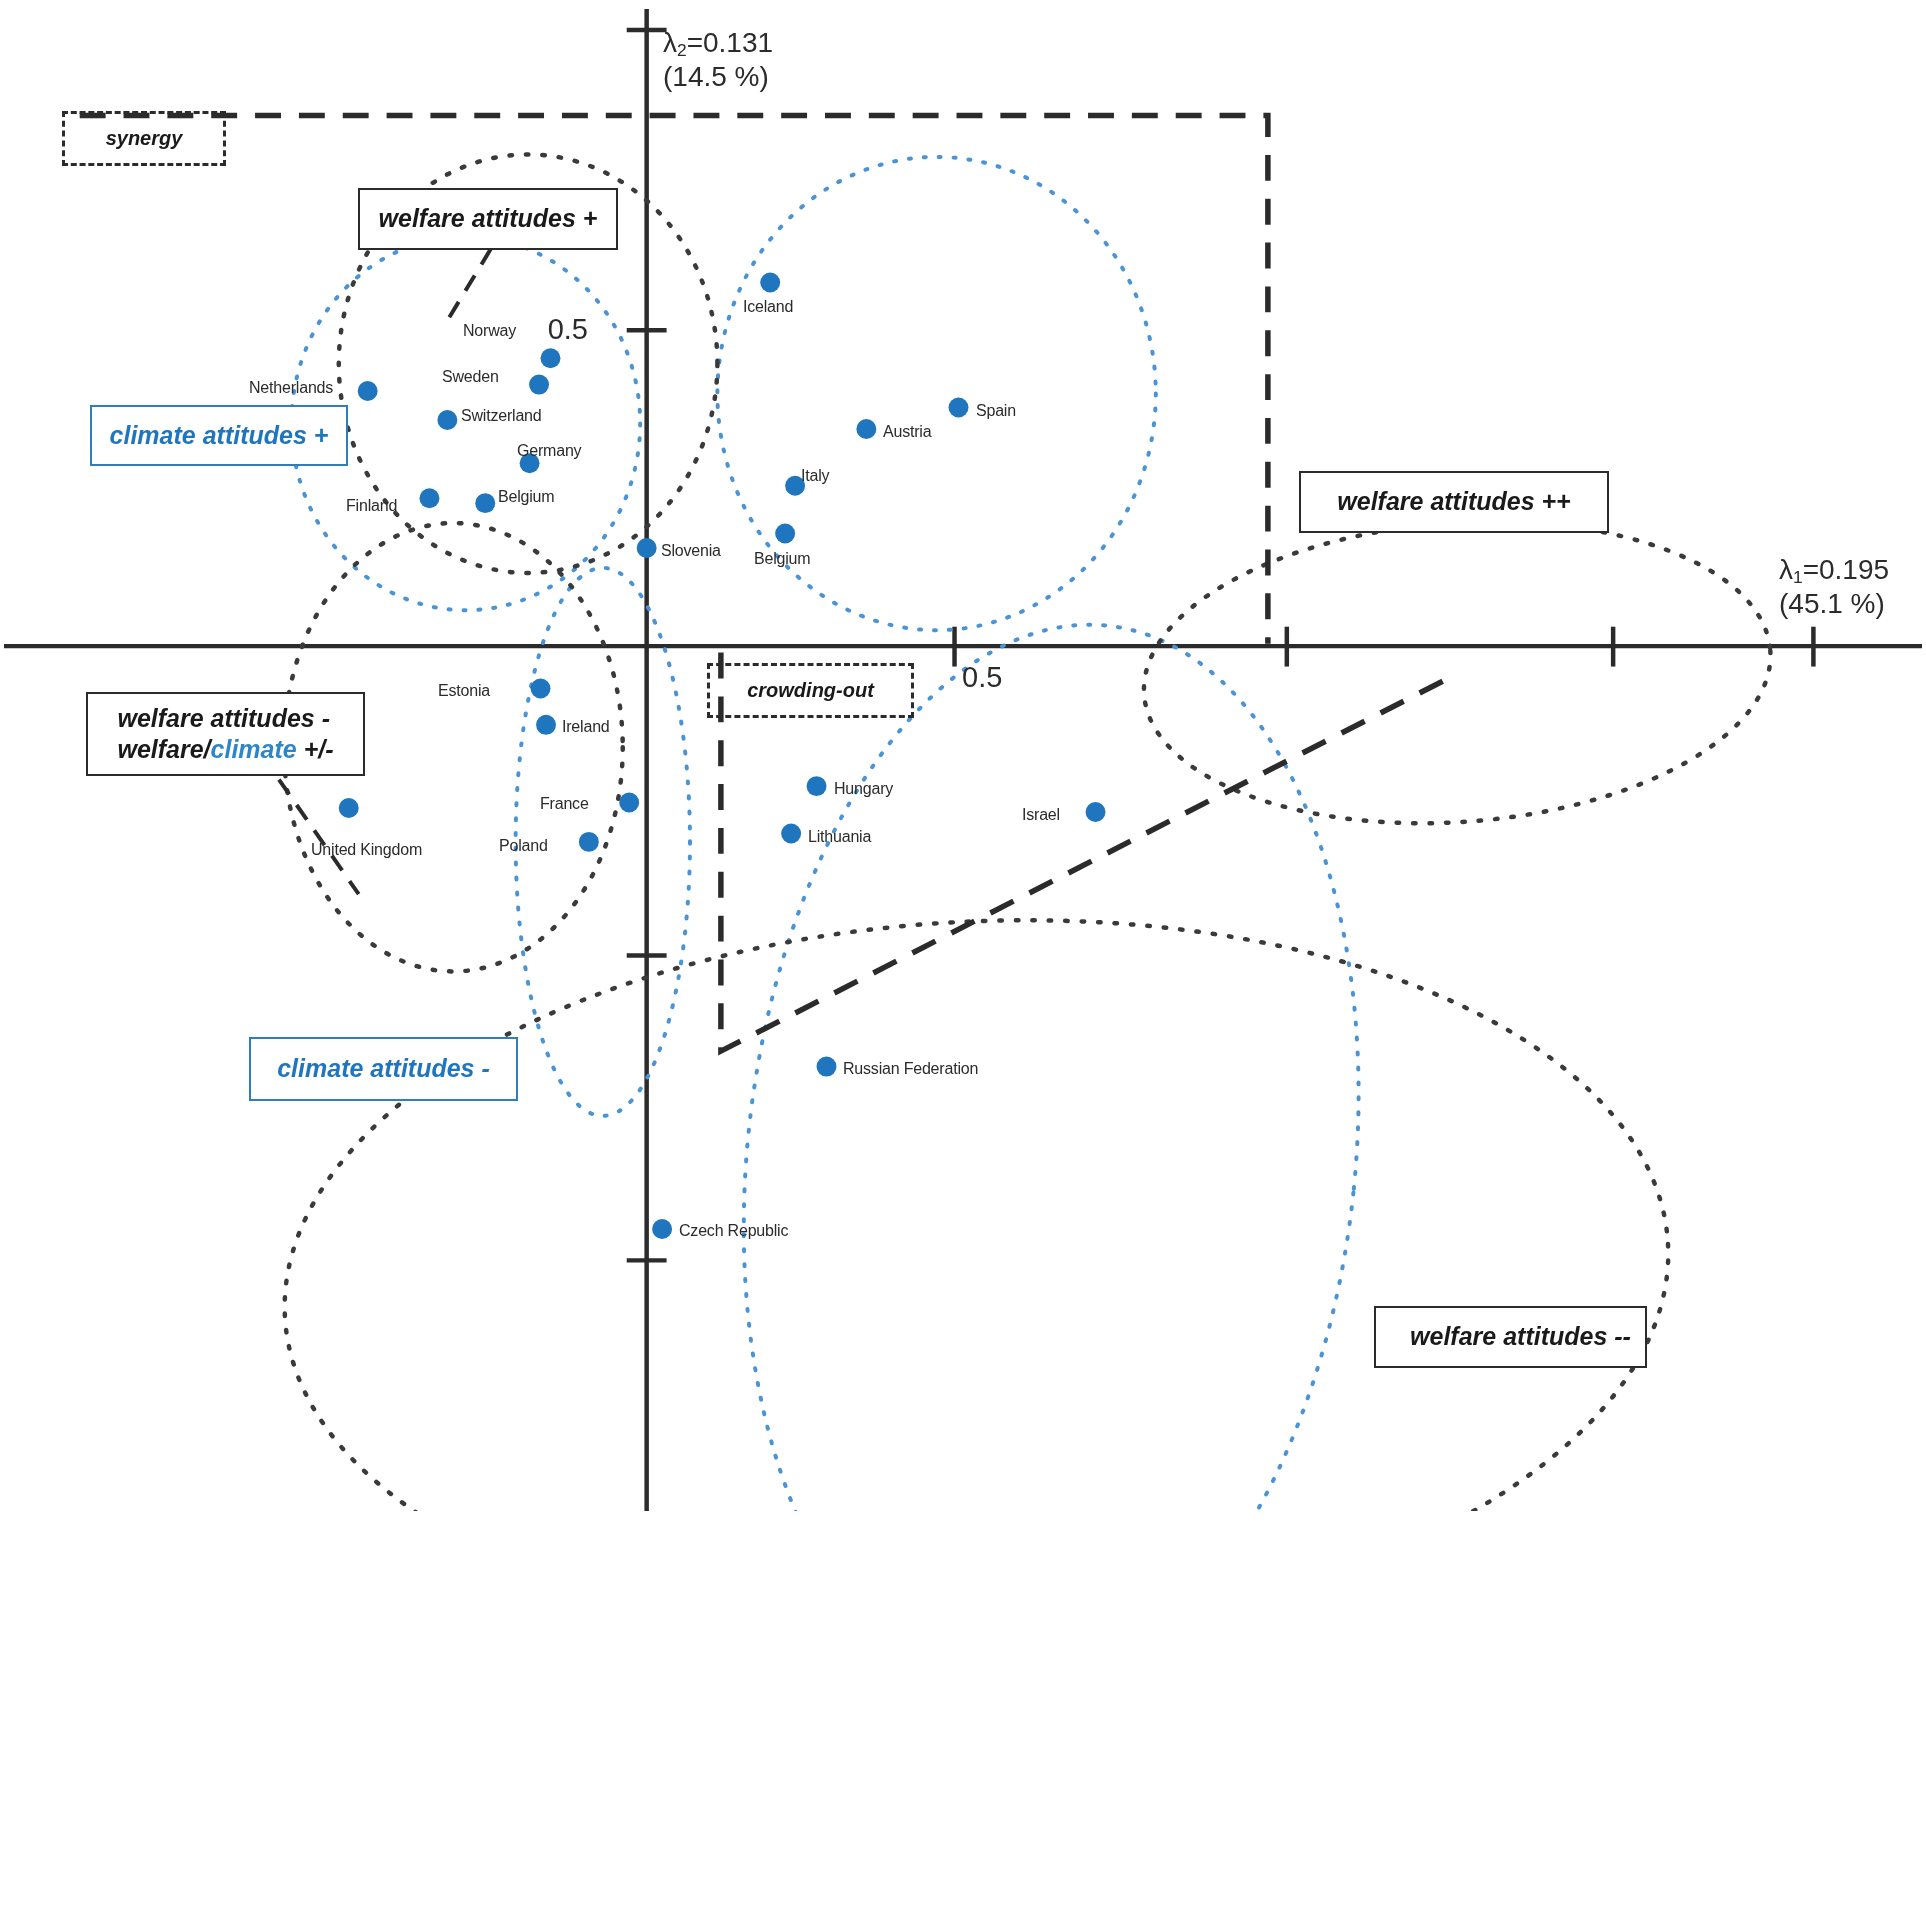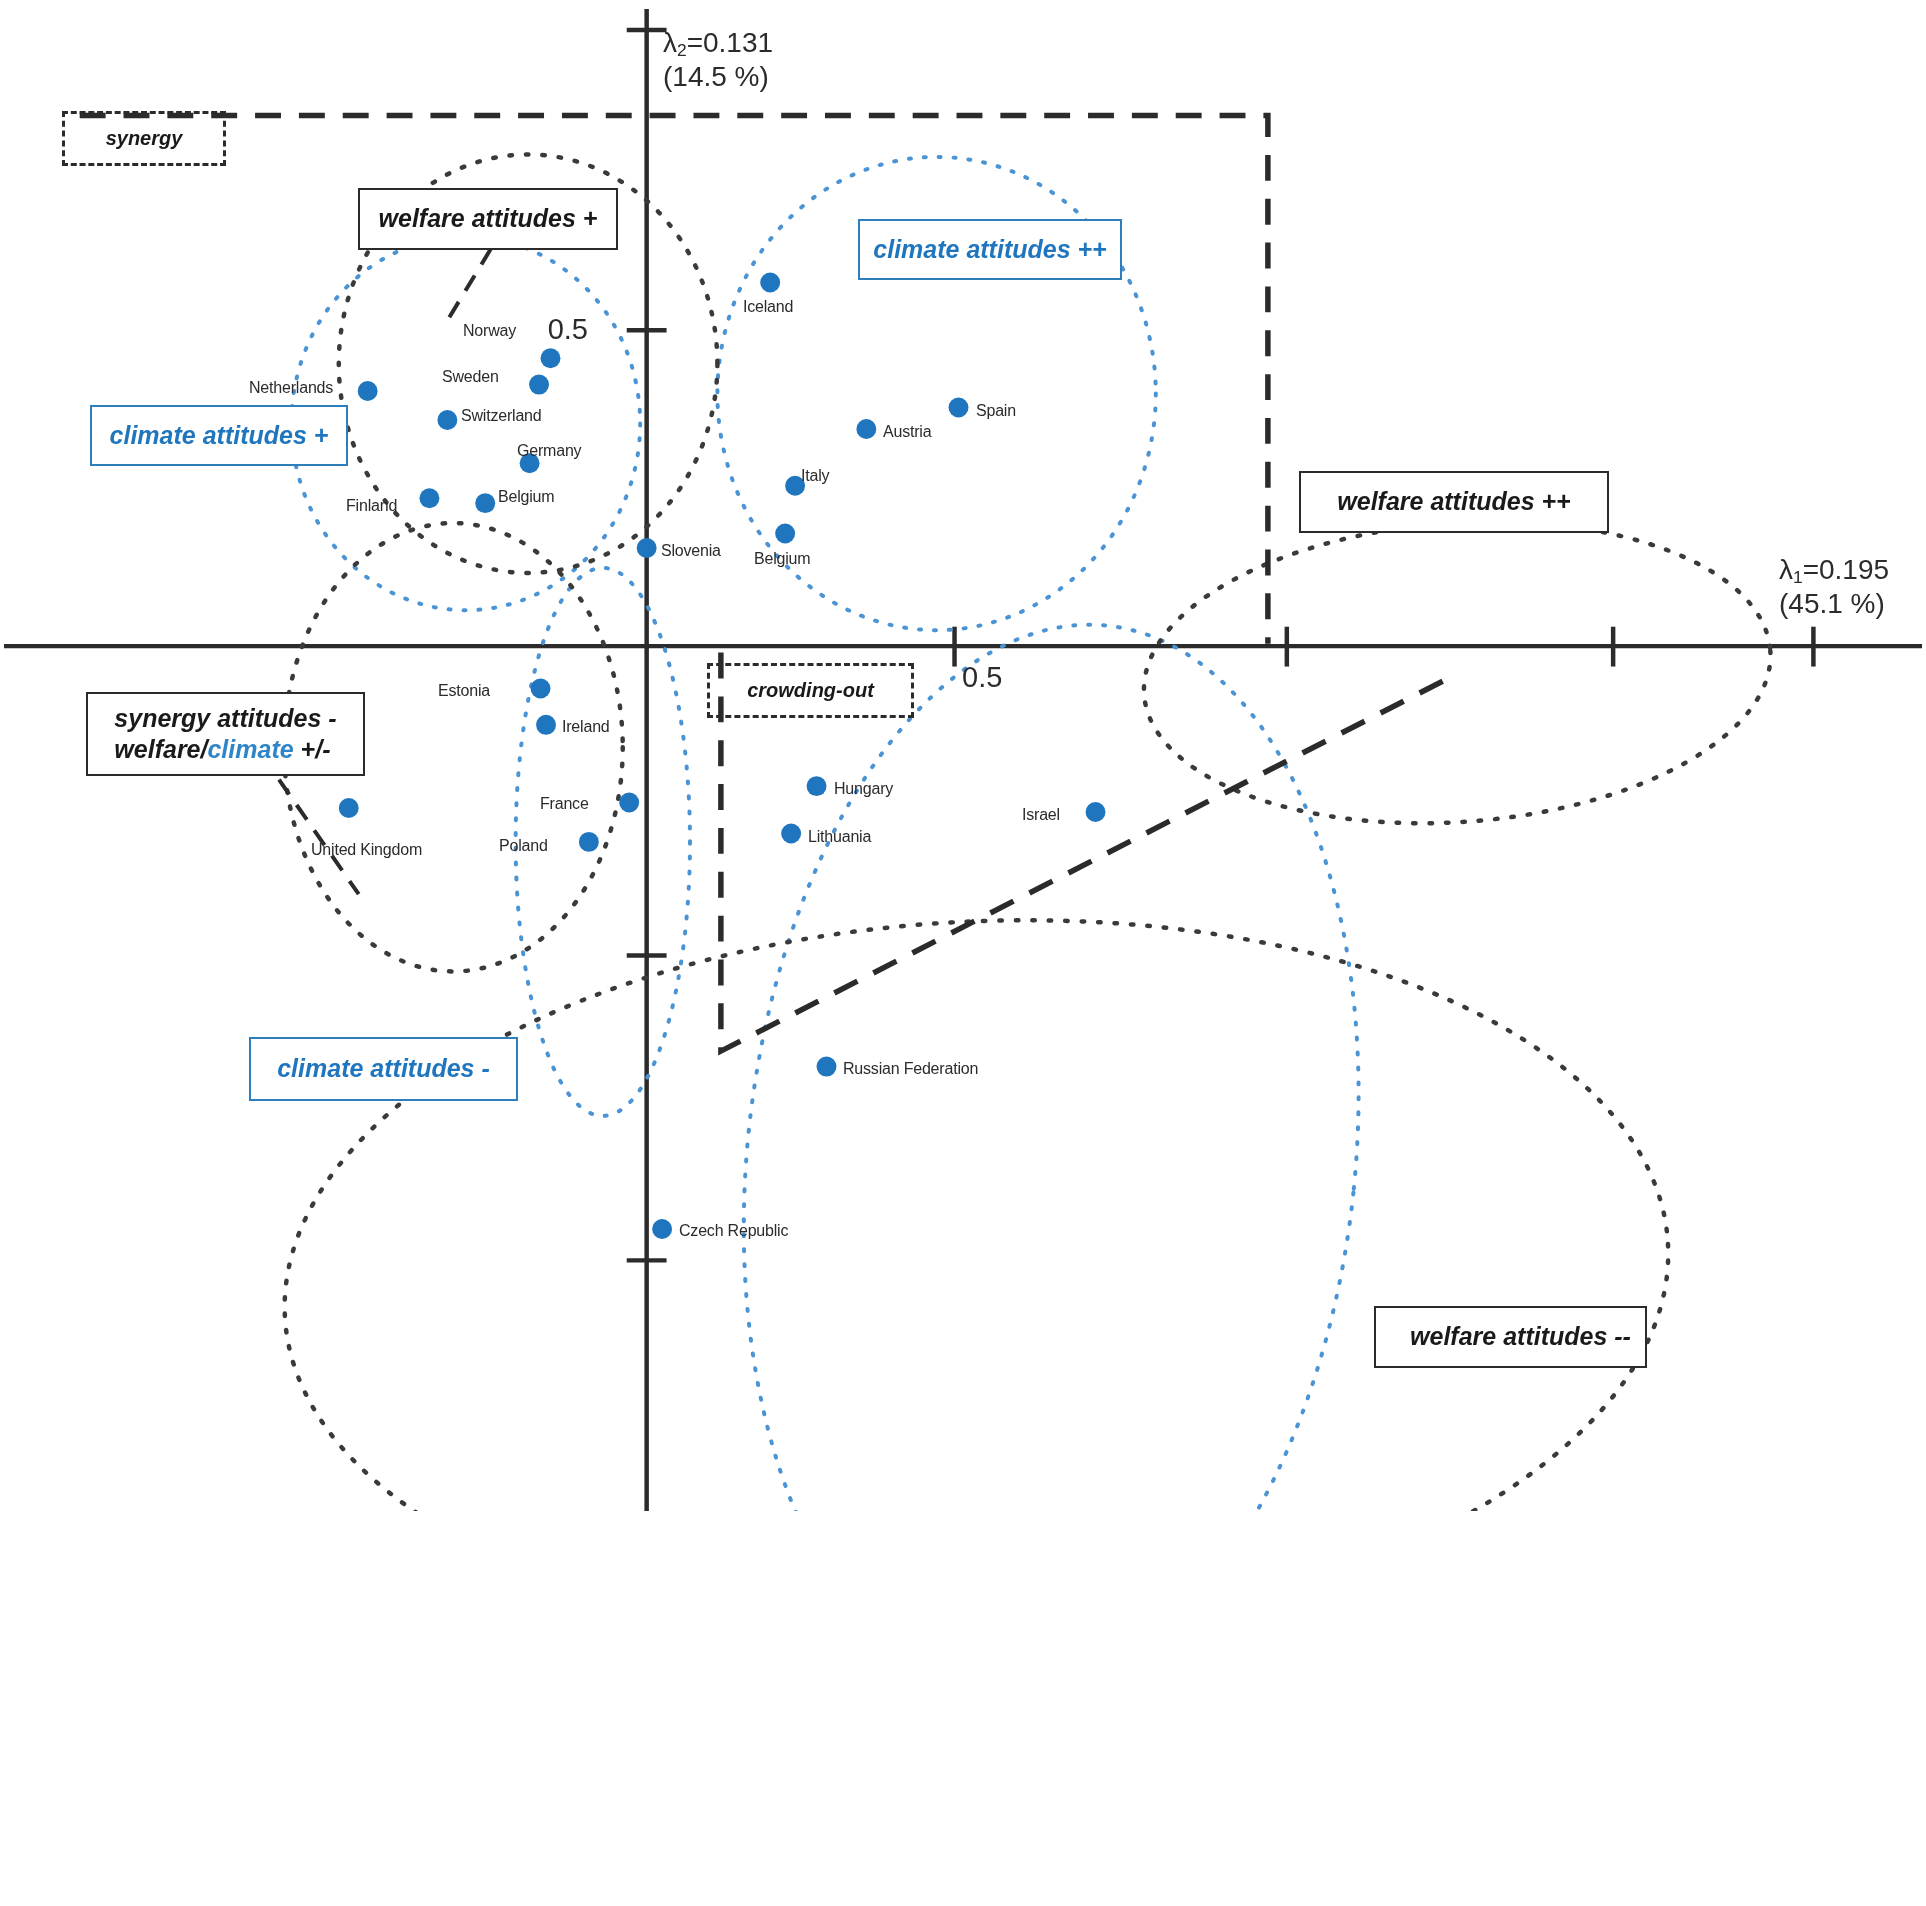--- a/index.html
+++ b/index.html
@@ -167,30 +167,29 @@
   <div class="callout dash" style="left:707px;top:663px;width:207px;height:55px;">crowding-out</div>
 
   <div class="callout black" style="left:358px;top:188px;width:260px;height:62px;">welfare attitudes +</div>
 
   <div class="callout black" style="left:1299px;top:471px;width:310px;height:62px;">welfare attitudes ++</div>
 
   <div class="callout black" style="left:1374px;top:1306px;width:273px;height:62px;padding-left:20px;">welfare attitudes  --</div>
 
   <div class="callout black" style="left:86px;top:692px;width:279px;height:84px;">
     <span class="stack">
-      <span class="row">synergy attitudes -</span>
+      <span class="row">welfare attitudes -</span>
       <span class="row">
         <span>welfare/</span><span class="in-blue">climate</span><span> +/-</span>
       </span>
     </span>
   </div>
 
   <div class="callout blue" style="left:90px;top:405px;width:258px;height:61px;">climate attitudes +</div>
 
-  <div class="callout blue" style="left:858px;top:219px;width:264px;height:61px;">climate attitudes ++</div>
 
   <div class="callout blue" style="left:249px;top:1037px;width:269px;height:64px;">climate attitudes  -</div>
 
 
   <div id="label-layer">
       <div class="country-label" style="left: 249px; top: 380px;">Netherlands</div>
       <div class="country-label" style="left: 463px; top: 323px;">Norway</div>
       <div class="country-label" style="left: 442px; top: 369px;">Sweden</div>
       <div class="country-label" style="left: 461px; top: 408px;">Switzerland</div>
       <div class="country-label" style="left: 517px; top: 443px;">Germany</div>

